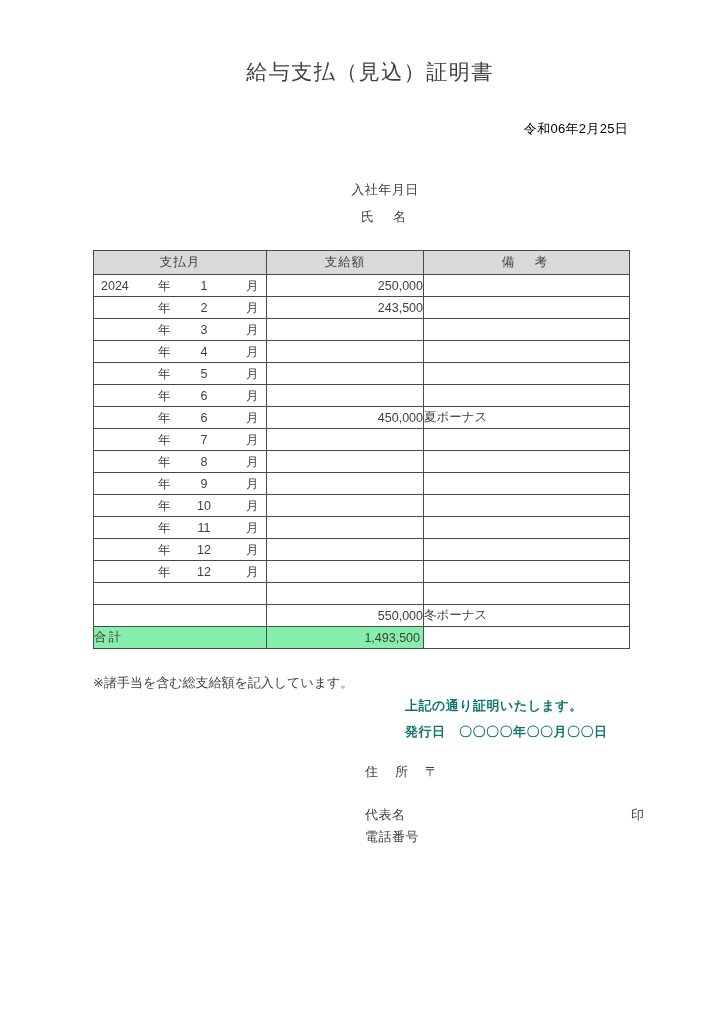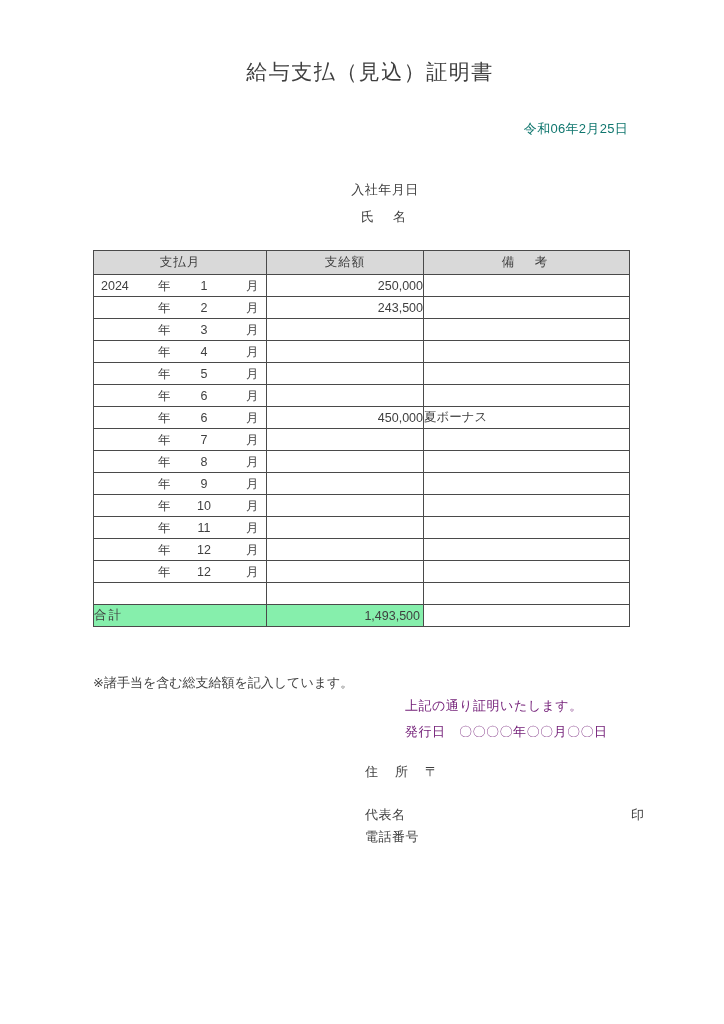--- a/index.html
+++ b/index.html
@@ -35,21 +35,21 @@
     white-space: nowrap;
   }
 
   
   .issue-date {
     position: absolute;
     right: 96px;
     top: 120px;
     font-size: 13px;
     letter-spacing: 0.3px;
-    color: #0f766e;
+    color: #000000;
     white-space: nowrap;
   }
 
   
   .employee-block {
     position: absolute;
     left: 0;
     top: 165px;
     width: 724px;
     text-align: center;
@@ -169,21 +169,22 @@
     color: #3f3f3f;
     white-space: nowrap;
   }
 
   
   .cert-block {
     position: absolute;
     left: 405px;
     top: 697px;
     font-size: 13px;
-    color: #701a75;
+    color: #0f766e;
+    font-weight: bold;
   }
   .cert-block .line {
     display: block;
     white-space: nowrap;
     margin-bottom: 8px;
     letter-spacing: 0.5px;
   }
 
   
   .addr-line {
@@ -381,20 +382,25 @@
             <span class="kanji-month">月</span>
           </td>
           <td class="amount-cell"></td>
           <td class="note-cell"></td>
         </tr>
         <tr>
           <td class="month-cell"></td>
           <td class="amount-cell"></td>
           <td class="note-cell"></td>
         </tr>
+        <tr>
+          <td class="month-cell"></td>
+          <td class="amount-cell">550,000</td>
+          <td class="note-cell">冬ボーナス</td>
+        </tr>
         <tr class="total-row">
           <td class="total-label">合計</td>
           <td class="total-amount">1,493,500</td>
           <td class="total-note"></td>
         </tr>
       </tbody>
   </table>
 
   <div class="footnote">※諸手当を含む総支給額を記入しています。</div>
 

